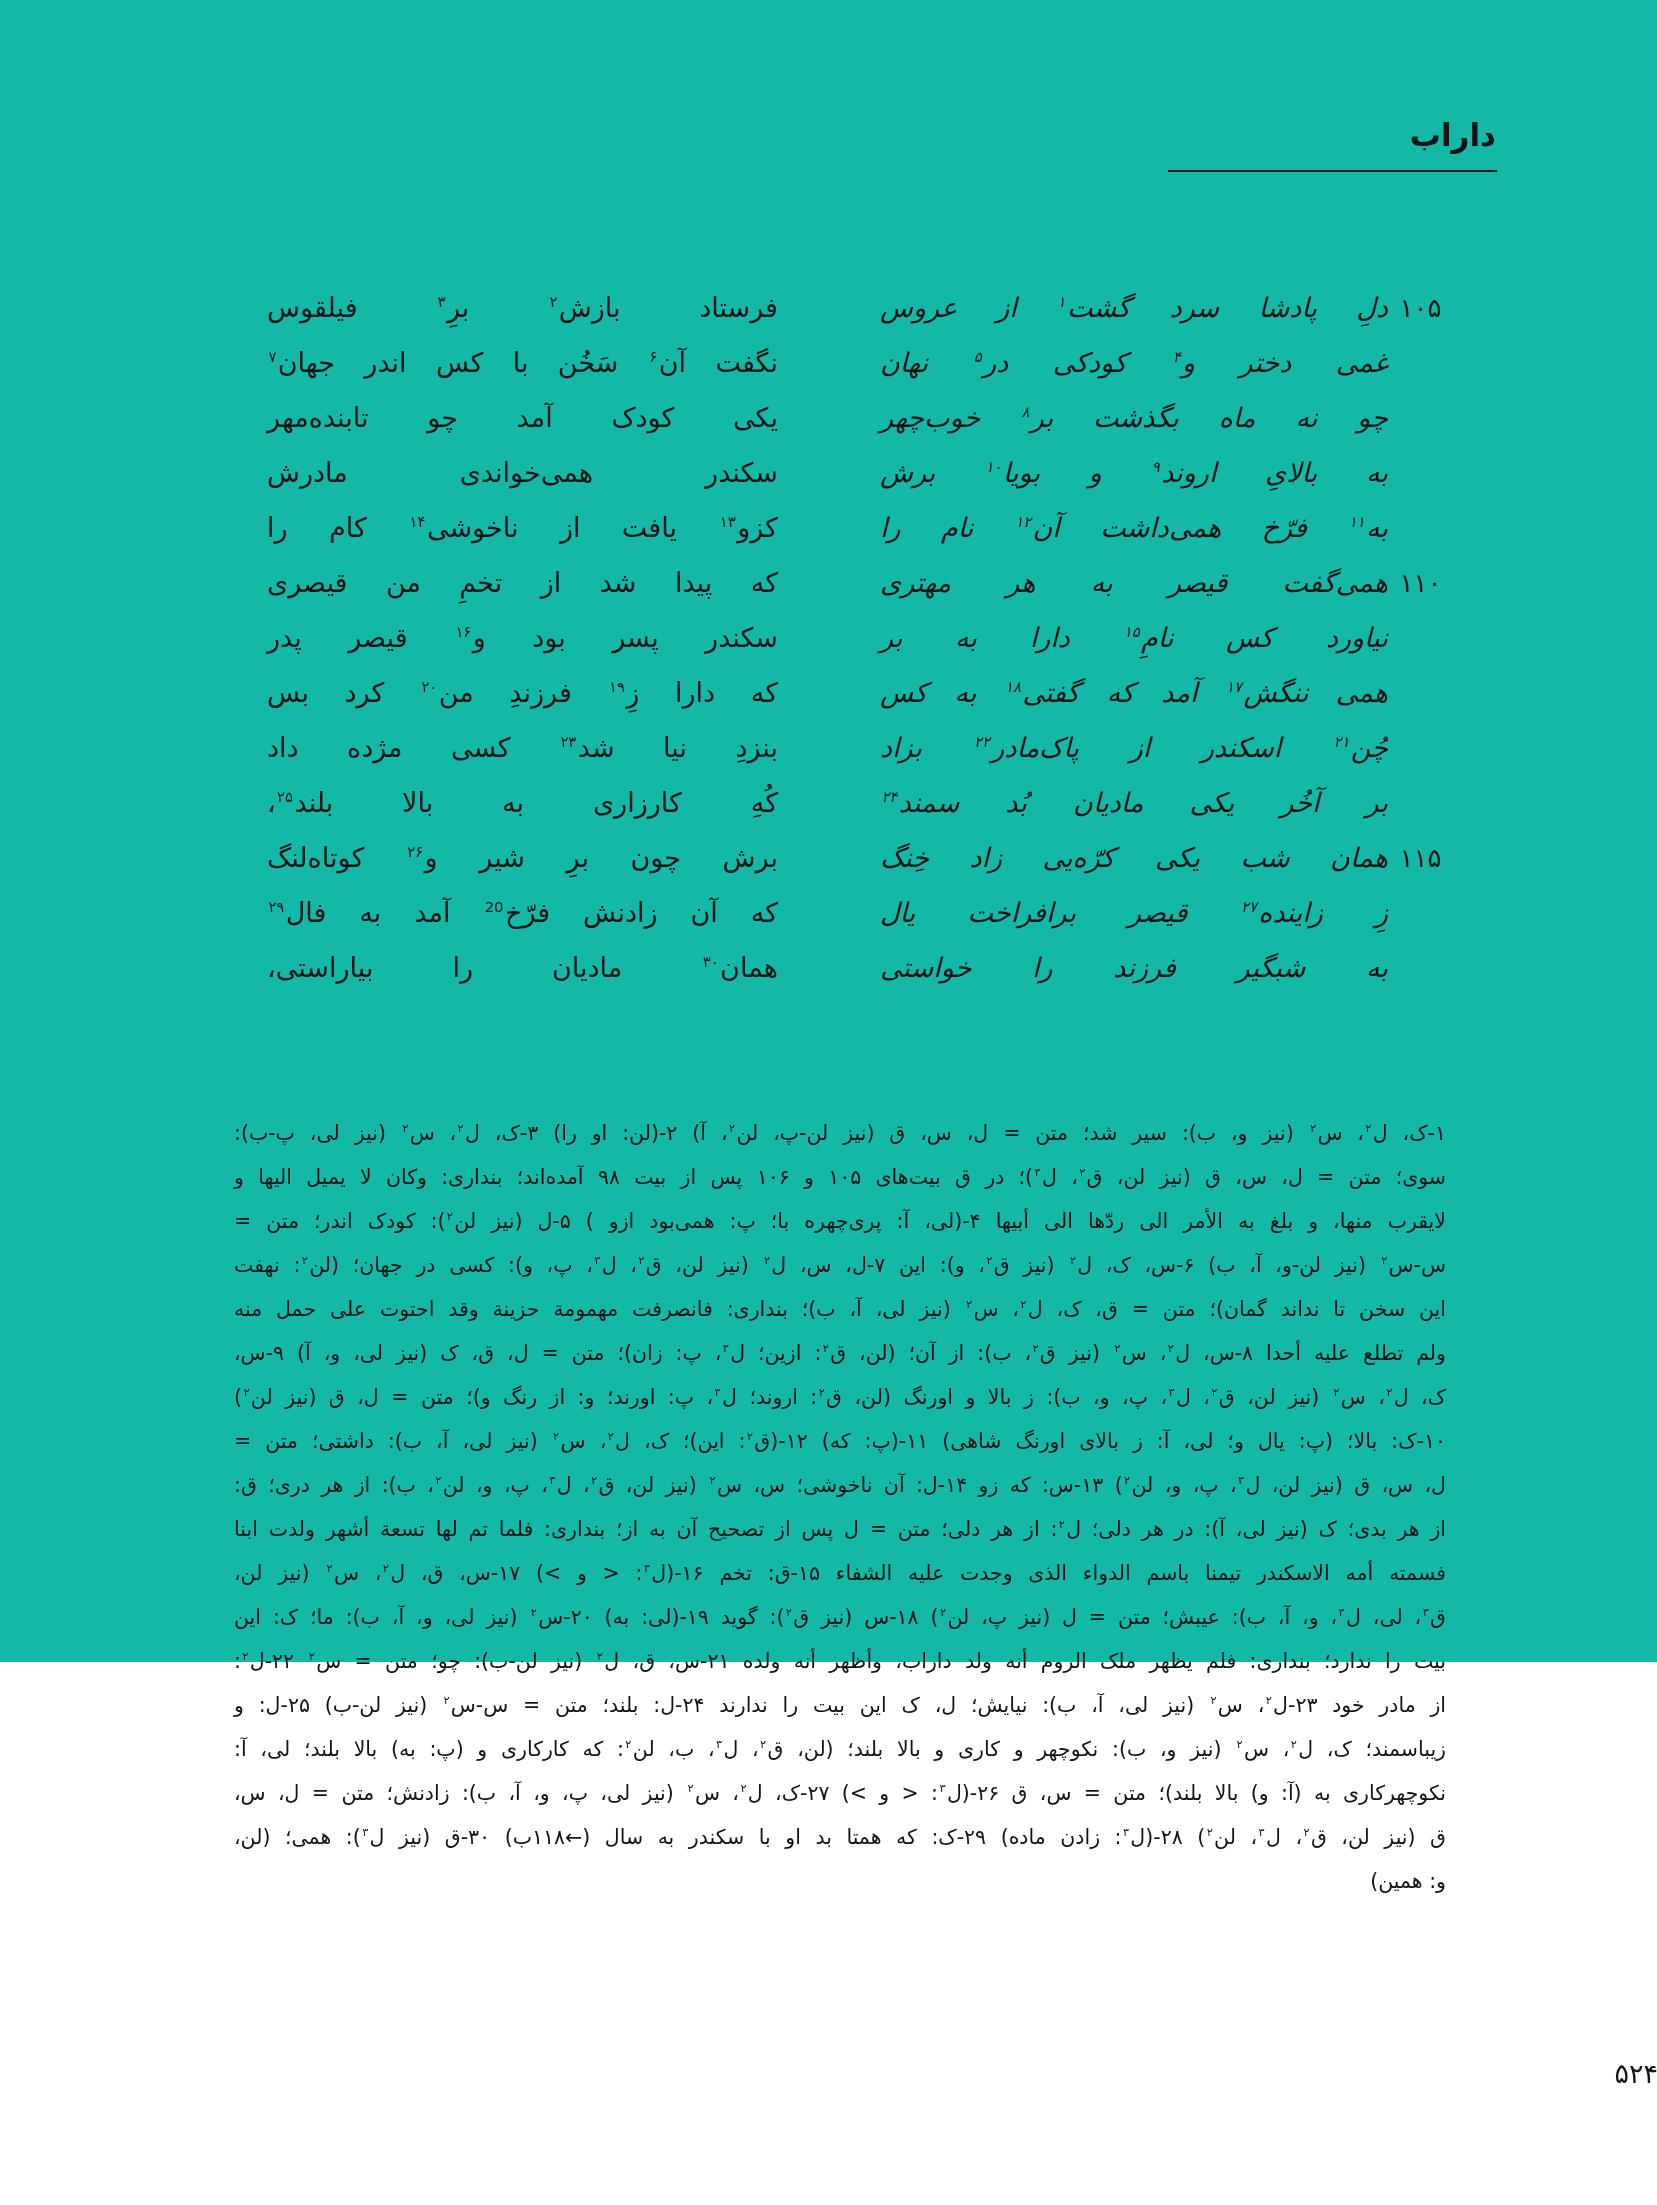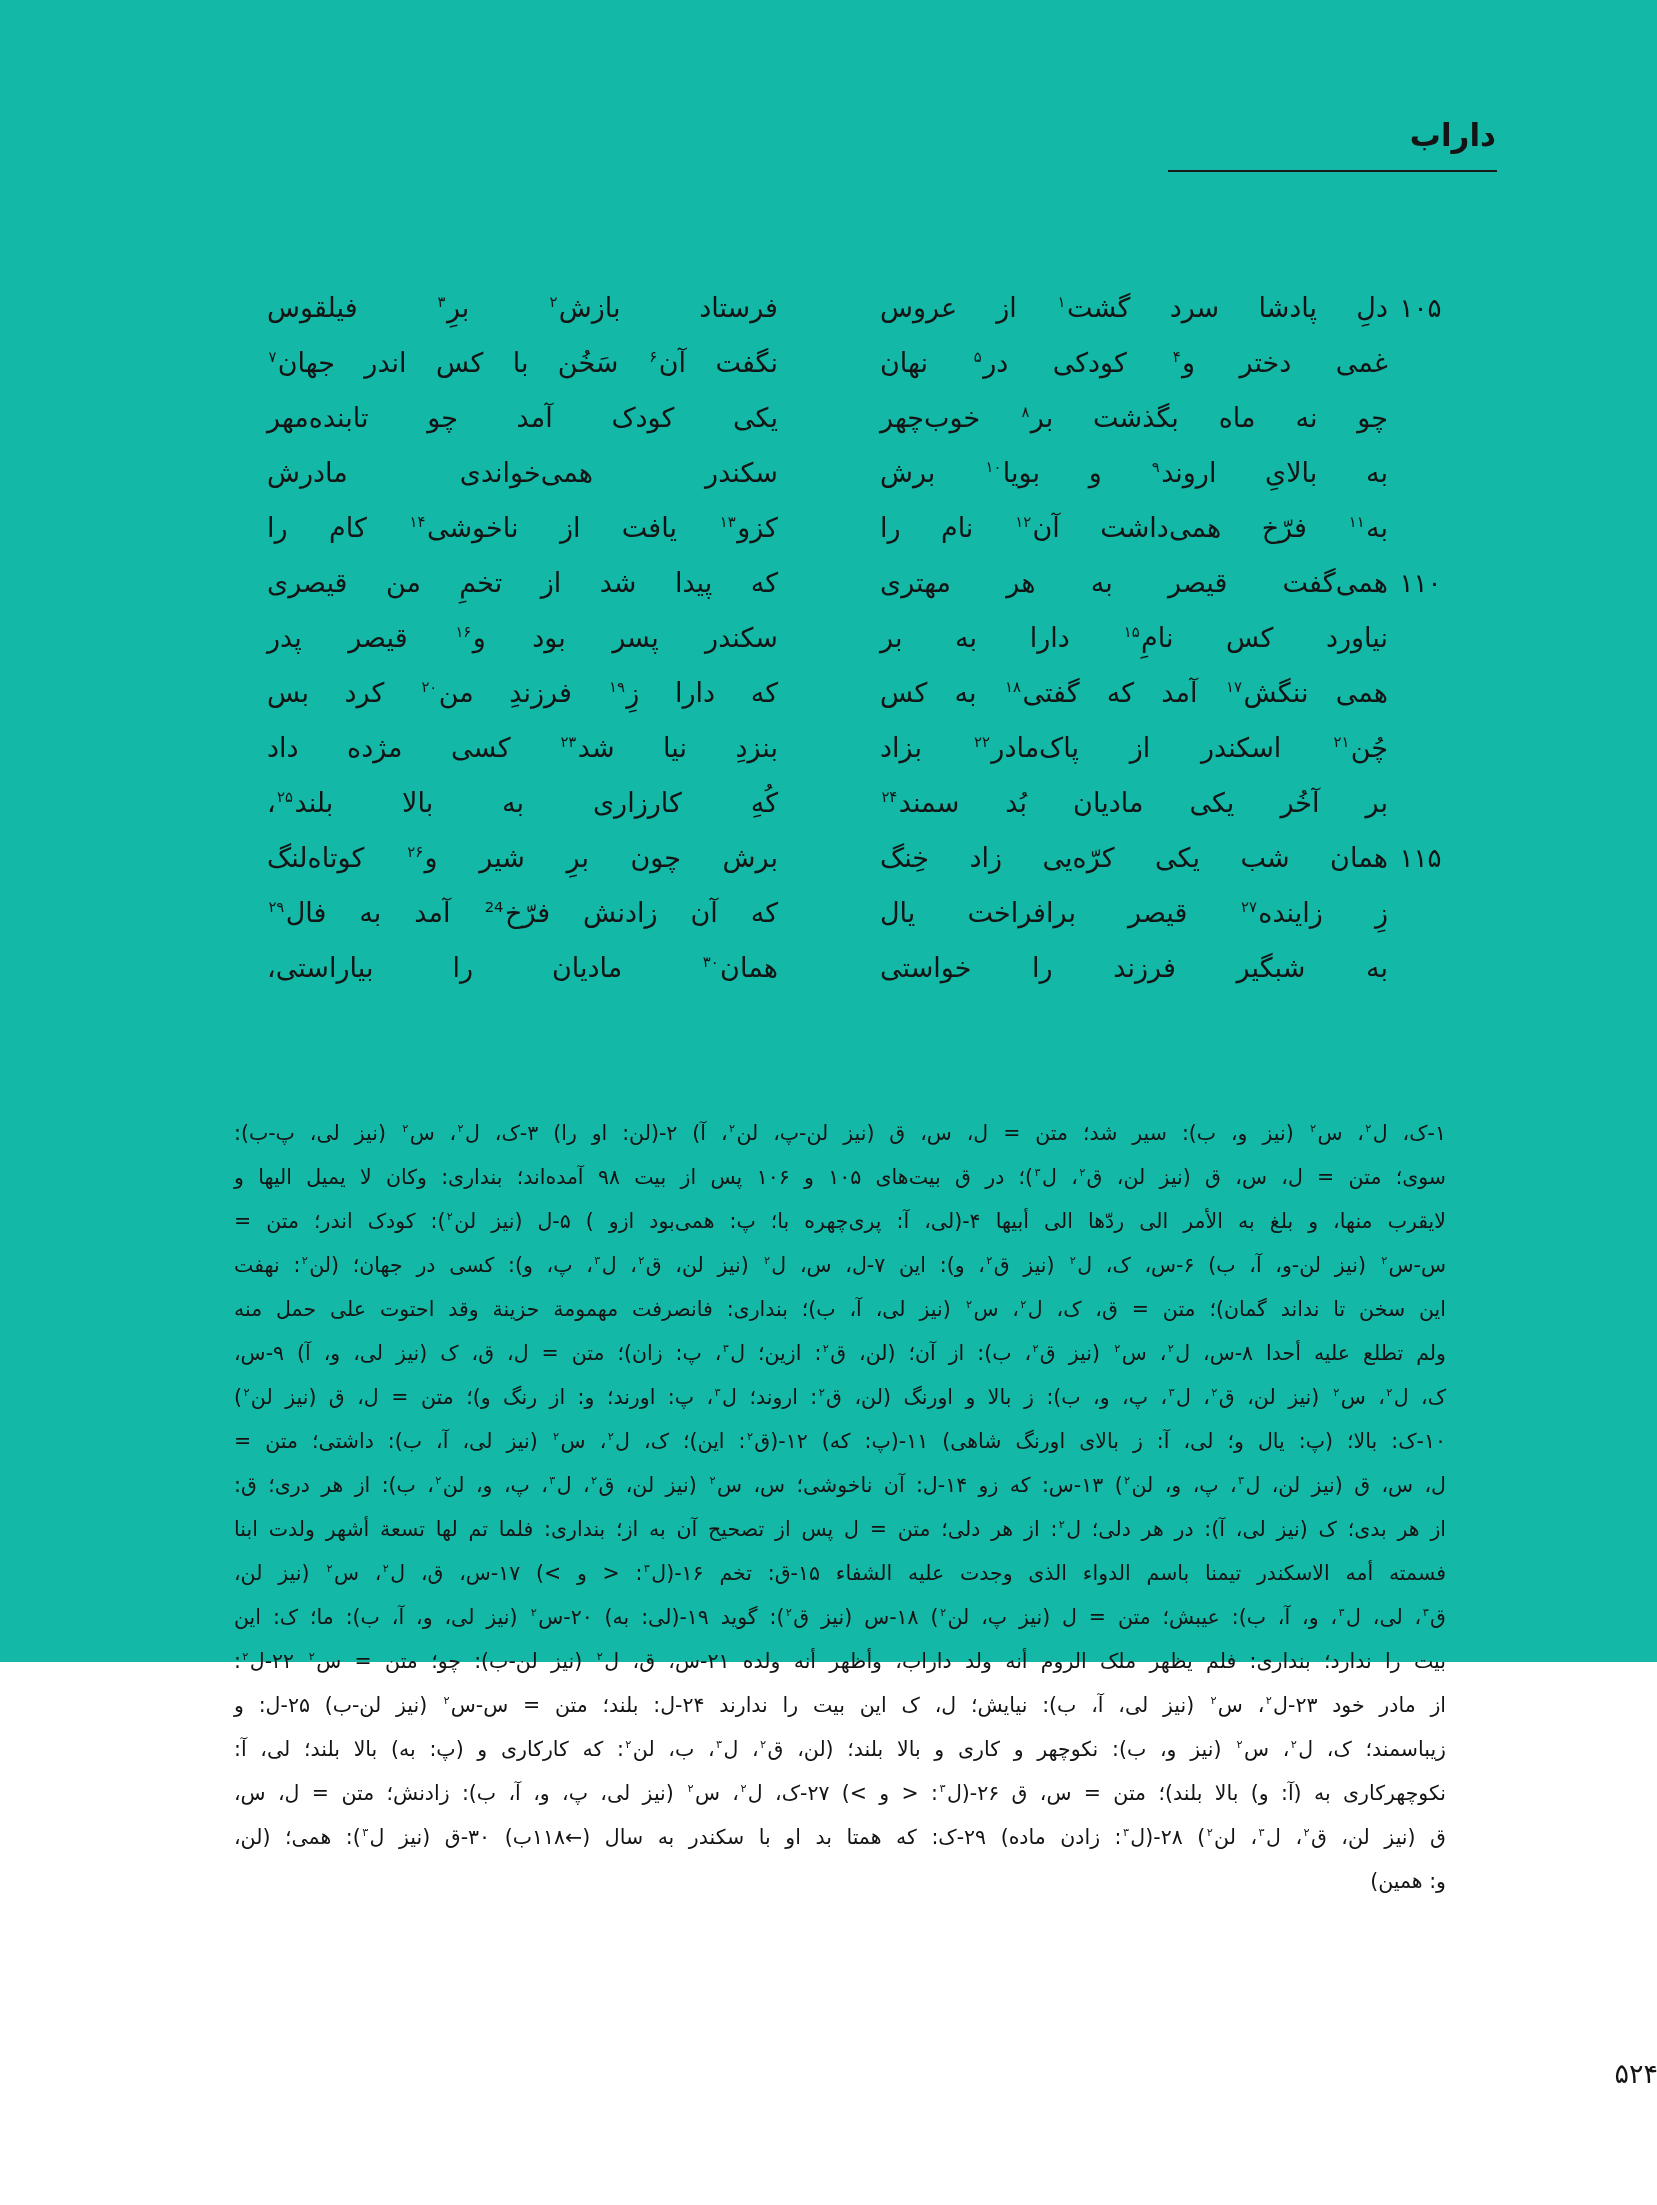--- a/index.html
+++ b/index.html
@@ -57,20 +57,21 @@
   }
   .hemi {
     text-align: justify;
     text-align-last: justify;
     overflow: visible;
   }
   .hemi.r {
     width: 508px;
     flex: 0 0 508px;
     margin-left: 102px;
+    font-style: italic;
   }
   .hemi.l {
     width: 511px;
     flex: 0 0 511px;
   }
   sup {
     font-size: 0.55em;
     line-height: 0;
     vertical-align: super;
     margin: 0 1.4px;
@@ -158,21 +159,21 @@
         <div class="hemi l">کُهِ کارزاری به بالا بلند<sup>۲۵</sup>،</div>
       </div>
       <div class="vrow">
         <div class="vnum">۱۱۵</div>
         <div class="hemi r">همان شب یکی کرّه‌یی زاد خِنگ</div>
         <div class="hemi l">برش چون برِ شیر و<sup>۲۶</sup> کوتاه‌لنگ</div>
       </div>
       <div class="vrow">
         <div class="vnum"></div>
         <div class="hemi r">زِ زاینده<sup>۲۷</sup> قیصر برافراخت یال</div>
-        <div class="hemi l">که آن زادنش فرّخ<sup>24</sup> آمد به فال<sup>۲۹</sup></div>
+        <div class="hemi l">که آن زادنش فرّخ<sup>20</sup> آمد به فال<sup>۲۹</sup></div>
       </div>
       <div class="vrow">
         <div class="vnum"></div>
         <div class="hemi r">به شبگیر فرزند را خواستی</div>
         <div class="hemi l">همان<sup>۳۰</sup> مادیان را بیاراستی،</div>
       </div>
     </div>
 
   <div class="apparatus">
       <div class="app-line">۱-ک، ل<sup>۲</sup>، س<sup>۲</sup> (نیز و، ب): سیر شد؛ متن = ل، س، ق (نیز لن-پ، لن<sup>۲</sup>، آ) ۲-(لن: او را) ۳-ک، ل<sup>۲</sup>، س<sup>۲</sup> (نیز لی، پ-ب):</div>

